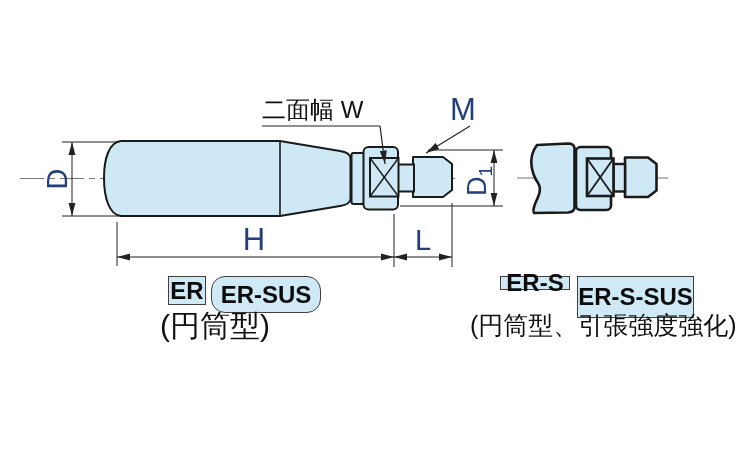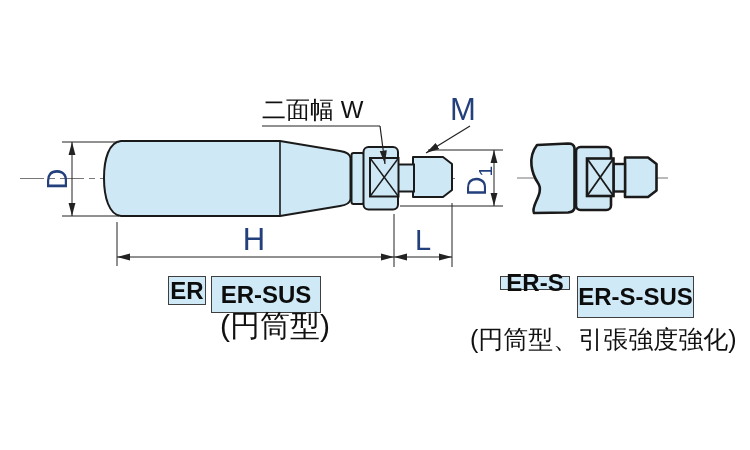--- a/index.html
+++ b/index.html
@@ -8,26 +8,26 @@
     font-family:"Liberation Sans","DejaVu Sans",sans-serif;
   }
   .stage svg{position:absolute;left:0;top:0;}
   .badge{
     position:absolute;display:flex;align-items:center;justify-content:center;
     background:#cfe9f7;border:1.6px solid #3f3f3f;color:#0c0c0c;
     font-weight:bold;font-size:24px;line-height:1;box-sizing:border-box;
     letter-spacing:0px;white-space:nowrap;text-align:right;
   }
   .caption{
-    position:absolute;text-align:right;color:#111;white-space:nowrap;
+    position:absolute;text-align:left;color:#111;white-space:nowrap;
   }
   .cap-left{left:160px;top:306px;width:170px;font-size:30px;}
-  .cap-right{left:470px;top:323px;width:260px;font-size:25px;}
+  .cap-right{left:470px;top:309px;width:260px;font-size:25px;}
   .b-er{left:168px;top:276px;width:38px;height:29px;}
-  .b-ersus{left:211px;top:276px;width:110px;height:37px;}
+  .b-ersus{left:211px;top:276px;width:110px;height:37px;border-radius:14px;}
   .b-ers{left:500px;top:276px;width:70px;height:14px;}
   .b-erssus{left:577px;top:276px;width:117px;height:42px;}
   text{font-family:"Liberation Sans","DejaVu Sans",sans-serif;}
   .dimletter{fill:#24407c;font-size:29px;}
   .jplabel{fill:#111111;font-size:24px;}
 </style>
 </head>
 <body>
 
 <div class="stage">

